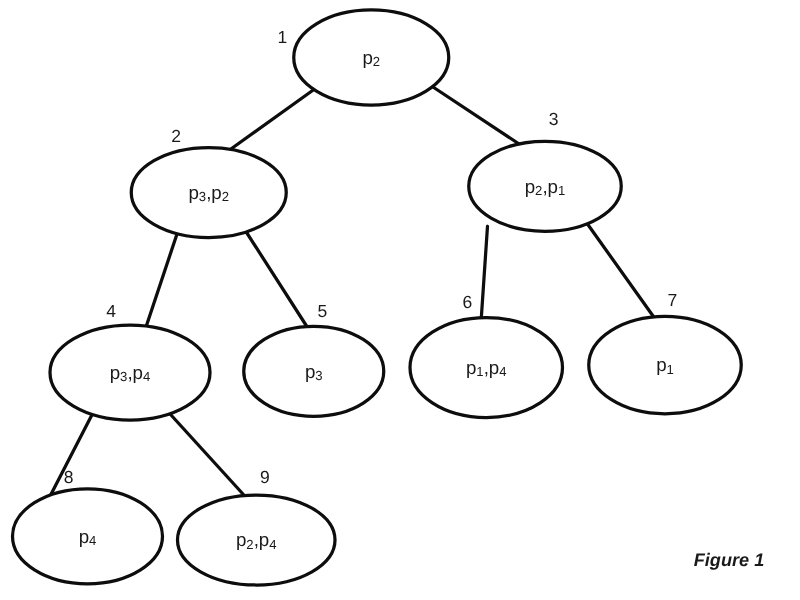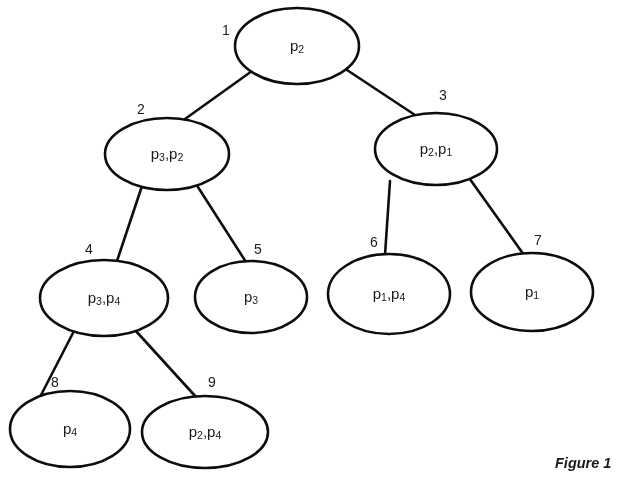--- a/index.html
+++ b/index.html
@@ -105,15 +105,15 @@
         <text class="edge-label" x="443" y="96">3</text>
         <text class="edge-label" x="89" y="250">4</text>
         <text class="edge-label" x="258" y="250">5</text>
         <text class="edge-label" x="374" y="243">6</text>
         <text class="edge-label" x="538" y="241">7</text>
         <text class="edge-label" x="55" y="383">8</text>
         <text class="edge-label" x="212" y="383">9</text>
       </g>
   </svg>
 
-  <div class="figure-caption" style="left: 555px; top: 441px; margin-top: 14px;">Figure 1</div>
+  <div class="figure-caption" style="left: 555px; top: 441px;">Figure 1</div>
 
 </div>
 
 </body></html>

